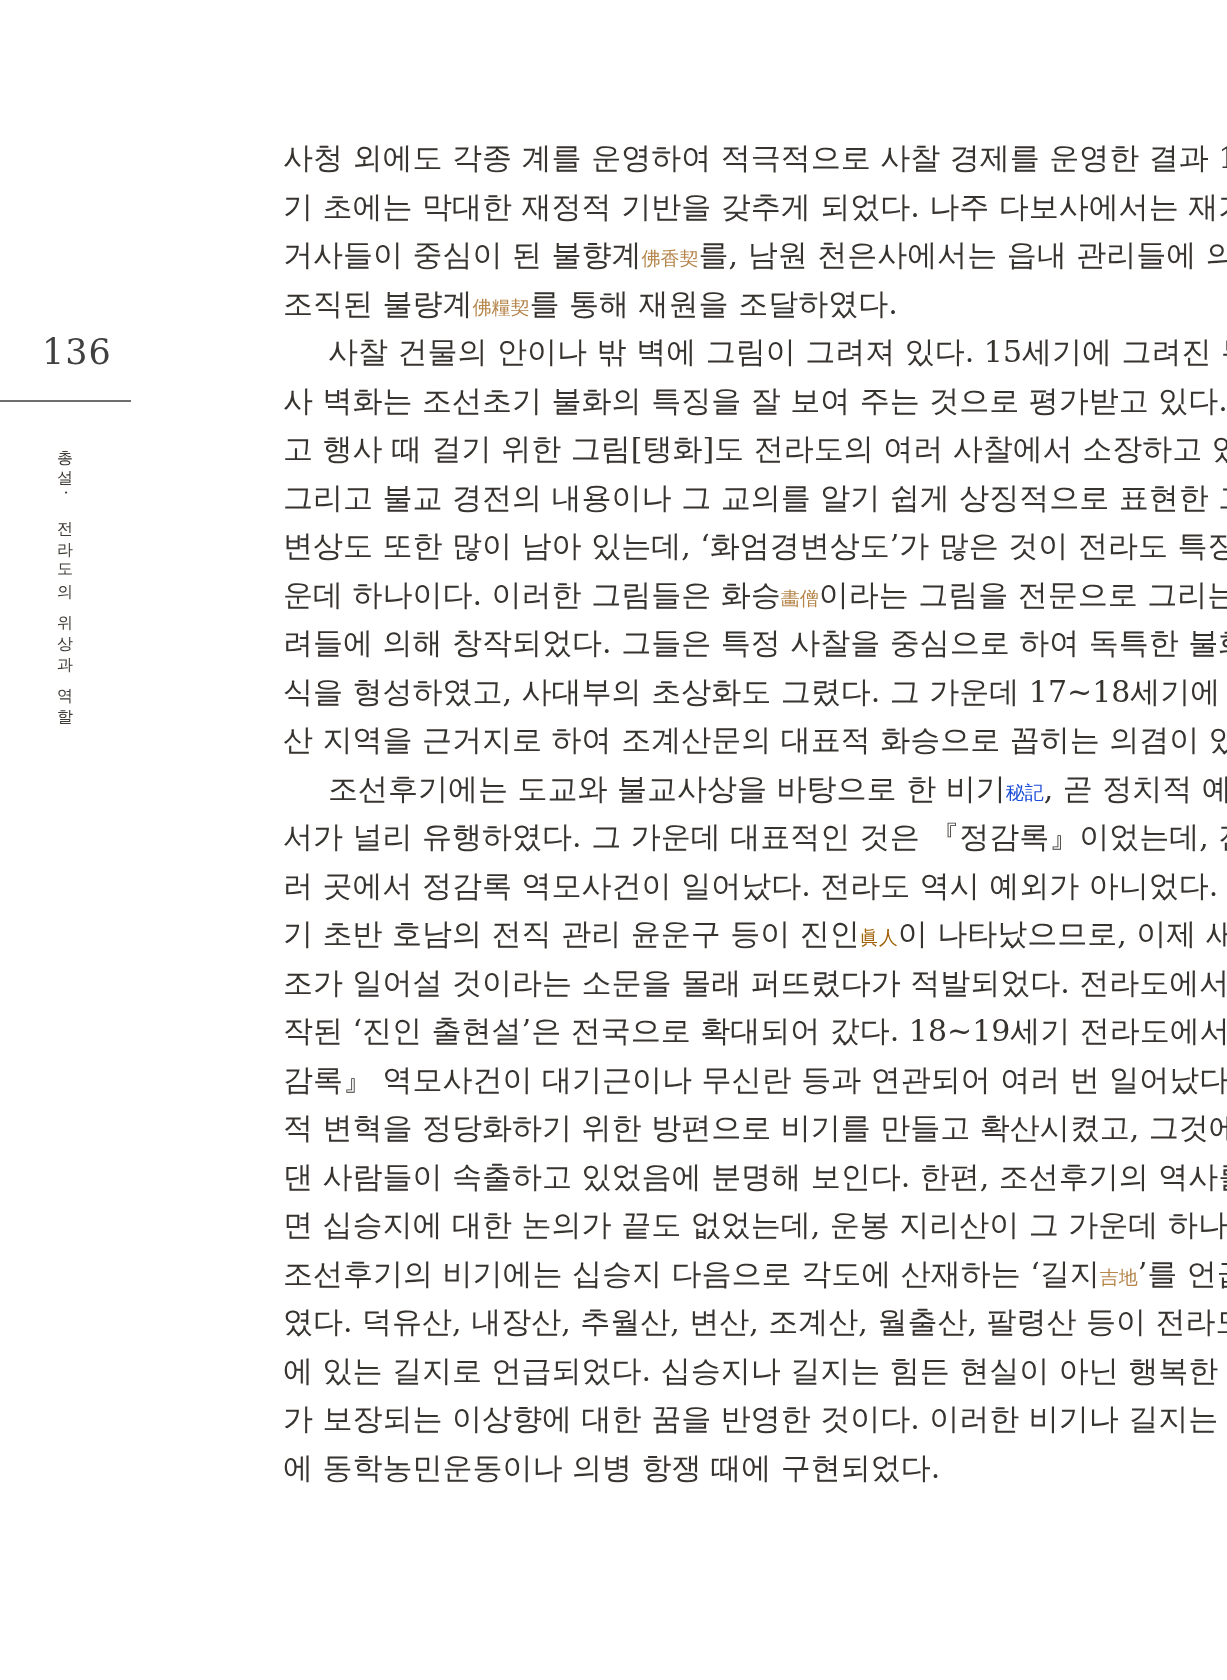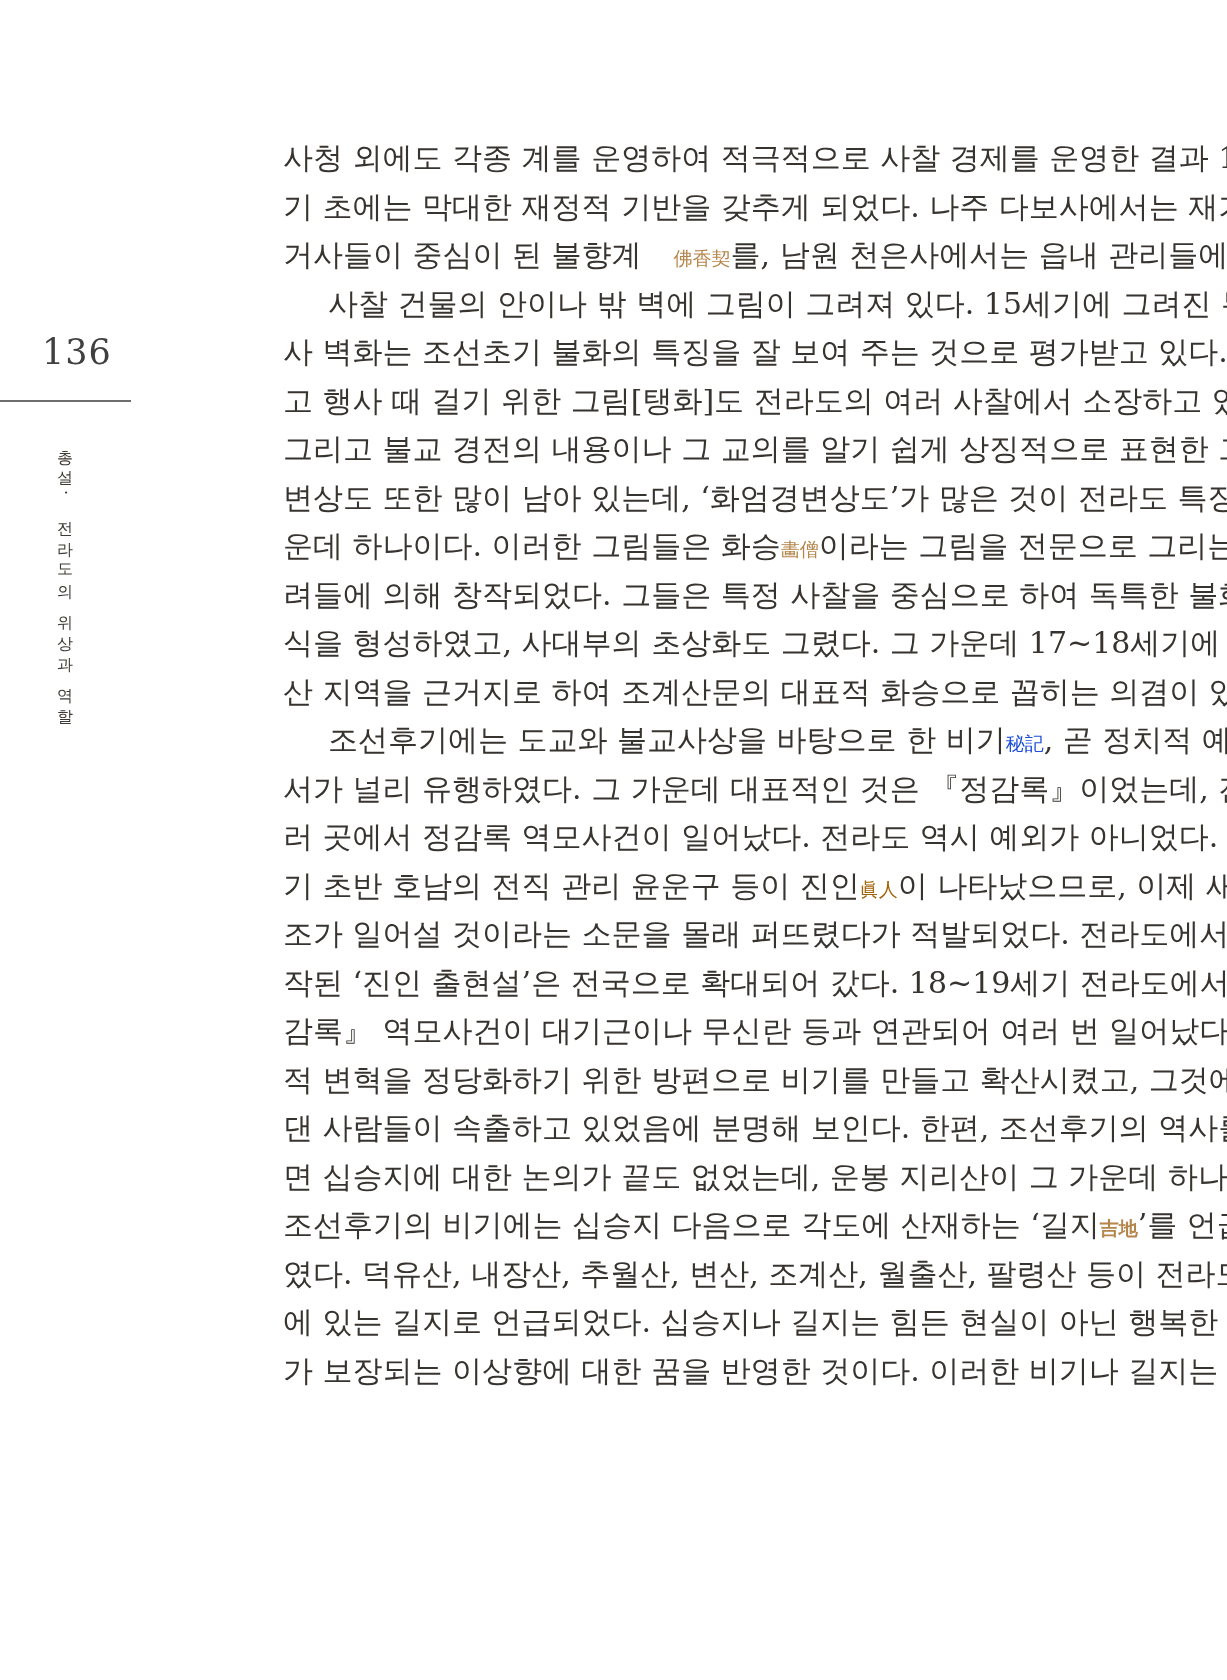--- a/index.html
+++ b/index.html
@@ -76,37 +76,39 @@
 
 <div class="page-number">136</div>
 
 <div class="margin-rule" style="background: rgb(110, 110, 110);"></div>
 
 <div class="sidebar-title">총설 · 전라도의 위상과 역할</div>
 
 <div class="body-text" style="color: rgb(55, 51, 47);">
     <div class="line">사청 외에도 각종 계를 운영하여 적극적으로 사찰 경제를 운영한 결과 19세</div>
     <div class="line">기 초에는 막대한 재정적 기반을 갖추게 되었다. 나주 다보사에서는 재가의</div>
-    <div class="line">거사들이 중심이 된 불향계<span class="hanja" style="color: rgb(181, 133, 74); margin-left: 32px;">佛香契</span>를, 남원 천은사에서는 읍내 관리들에 의해</div>
+    <div class="line">거사들이 중심이 된 불향계<span class="hanja" style="color: rgb(181, 133, 74);">佛香契</span>를, 남원 천은사에서는 읍내 관리들에 의해</div>
+    <div class="line nojust">조직된 불량계<span class="hanja" style="color: rgb(181, 133, 74);">佛糧契</span>를 통해 재원을 조달하였다.</div>
     <div class="line indent">사찰 건물의 안이나 밖 벽에 그림이 그려져 있다. 15세기에 그려진 무위</div>
     <div class="line">사 벽화는 조선초기 불화의 특징을 잘 보여 주는 것으로 평가받고 있다. 그리</div>
     <div class="line">고 행사 때 걸기 위한 그림[탱화]도 전라도의 여러 사찰에서 소장하고 있다.</div>
     <div class="line">그리고 불교 경전의 내용이나 그 교의를 알기 쉽게 상징적으로 표현한 그림인</div>
     <div class="line">변상도 또한 많이 남아 있는데, ‘화엄경변상도’가 많은 것이 전라도 특징 가</div>
     <div class="line">운데 하나이다. 이러한 그림들은 화승<span class="hanja" style="color: rgb(181, 133, 74); margin-top: 46px;">畵僧</span>이라는 그림을 전문으로 그리는 승</div>
     <div class="line">려들에 의해 창작되었다. 그들은 특정 사찰을 중심으로 하여 독특한 불화양</div>
     <div class="line">식을 형성하였고, 사대부의 초상화도 그렸다. 그 가운데 17~18세기에 지리</div>
     <div class="line nojust">산 지역을 근거지로 하여 조계산문의 대표적 화승으로 꼽히는 의겸이 있다.</div>
     <div class="line indent">조선후기에는 도교와 불교사상을 바탕으로 한 비기<span class="hanja" style="color: #1d4ed8;">秘記</span>, 곧 정치적 예언</div>
     <div class="line">서가 널리 유행하였다. 그 가운데 대표적인 것은 『정감록』이었는데, 전국 여</div>
     <div class="line">러 곳에서 정감록 역모사건이 일어났다. 전라도 역시 예외가 아니었다. 17세</div>
     <div class="line">기 초반 호남의 전직 관리 윤운구 등이 진인<span class="hanja" style="color: #a16207;">眞人</span>이 나타났으므로, 이제 새 왕</div>
     <div class="line">조가 일어설 것이라는 소문을 몰래 퍼뜨렸다가 적발되었다. 전라도에서 시</div>
     <div class="line">작된 ‘진인 출현설’은 전국으로 확대되어 갔다. 18~19세기 전라도에서도 『정</div>
     <div class="line">감록』 역모사건이 대기근이나 무신란 등과 연관되어 여러 번 일어났다. 정치</div>
     <div class="line">적 변혁을 정당화하기 위한 방편으로 비기를 만들고 확산시켰고, 그것에 기</div>
     <div class="line">댄 사람들이 속출하고 있었음에 분명해 보인다. 한편, 조선후기의 역사를 보</div>
     <div class="line">면 십승지에 대한 논의가 끝도 없었는데, 운봉 지리산이 그 가운데 하나였다.</div>
-    <div class="line">조선후기의 비기에는 십승지 다음으로 각도에 산재하는 ‘길지<span class="hanja" style="color: rgb(181, 133, 74); font-weight: bold;">吉地</span>’를 언급하</div>
+    <div class="line">조선후기의 비기에는 십승지 다음으로 각도에 산재하는 ‘길지<span class="hanja" style="color: rgb(181, 133, 74);">吉地</span>’를 언급하</div>
     <div class="line">였다. 덕유산, 내장산, 추월산, 변산, 조계산, 월출산, 팔령산 등이 전라도 안</div>
     <div class="line">에 있는 길지로 언급되었다. 십승지나 길지는 힘든 현실이 아닌 행복한 미래</div>
     <div class="line">가 보장되는 이상향에 대한 꿈을 반영한 것이다. 이러한 비기나 길지는 나중</div>
+    <div class="line nojust">에 동학농민운동이나 의병 항쟁 때에 구현되었다.</div>
   </div>
 
 </body></html>

